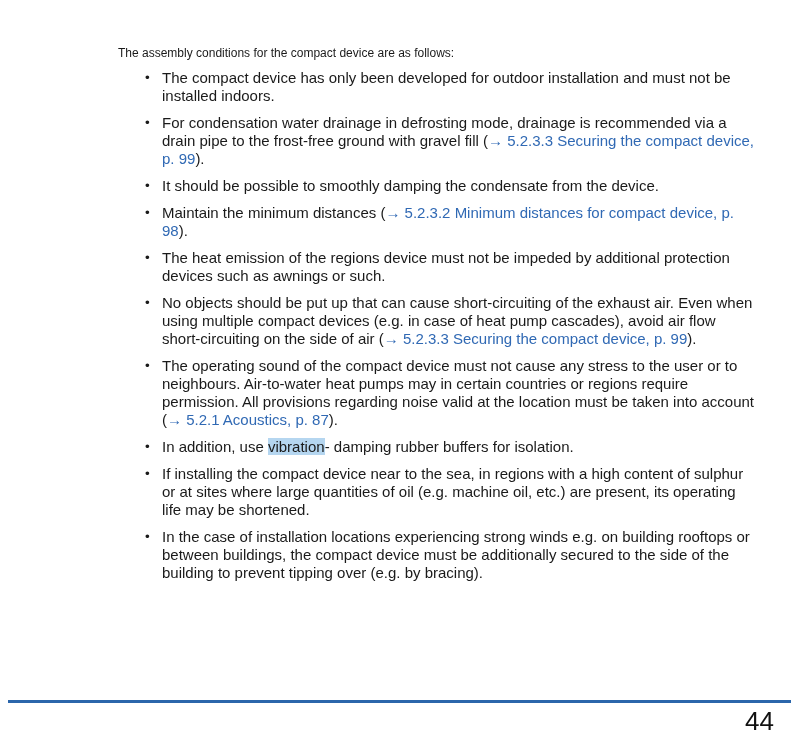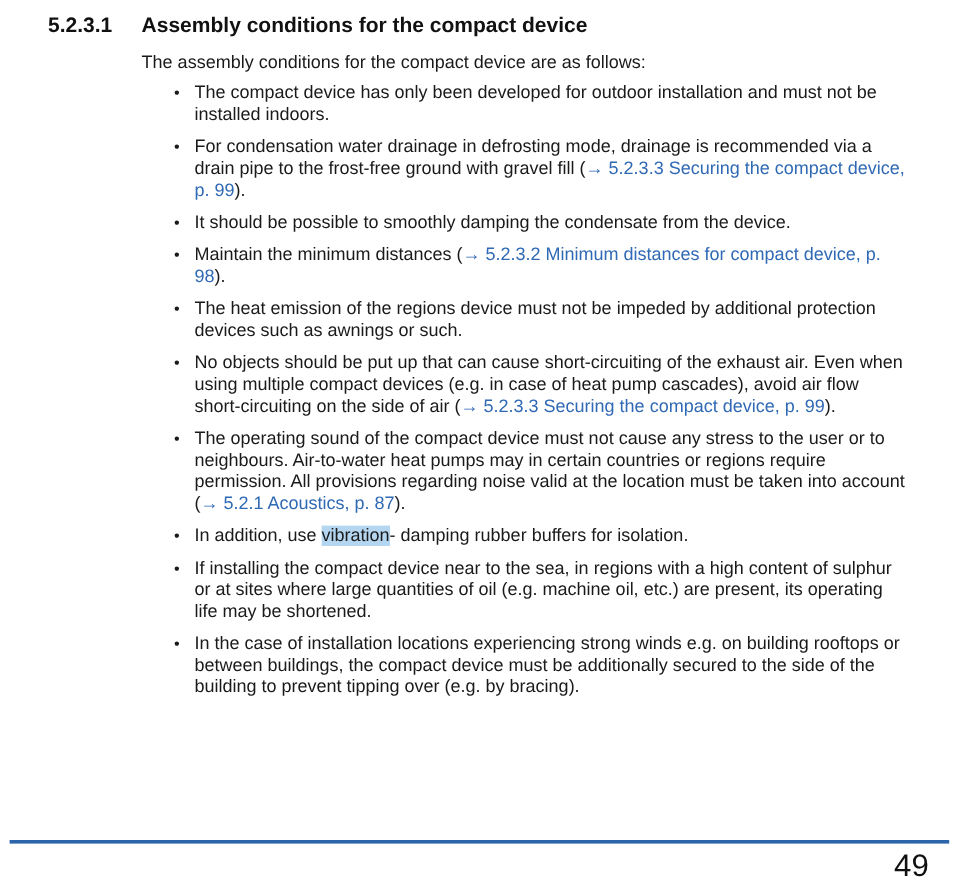--- a/index.html
+++ b/index.html
@@ -26,21 +26,21 @@
     line-height: 22px;
     color: #111111;
   }
   .section-number {
     flex: 0 0 78px;
   }
   .intro {
     position: absolute;
     top: 44px;
     left: 118px;
-    font-size: 15px;
+    font-size: 12px;
     line-height: 18px;
   }
   .bullets {
     position: absolute;
     top: 69px;
     left: 118px;
     width: 648px;
     margin: 0;
     padding: 0;
     list-style: none;
@@ -92,24 +92,20 @@
     font-size: 26px;
     line-height: 30px;
     color: #111111;
   }
 </style>
 </head>
 <body>
 
 <div class="page">
 
-  <div class="heading">
-    <span class="section-number">5.2.3.1</span>
-    <span class="section-title">Assembly conditions for the compact device</span>
-  </div>
 
   <div class="intro">The assembly conditions for the compact device are as follows:</div>
 
   <ul class="bullets">
       <li class="bullet-item">
         <span class="marker">•</span>
         <span class="bullet-text"><span>The compact device has only been developed for outdoor installation and must not be installed indoors.</span></span>
       </li>
       <li class="bullet-item">
         <span class="marker">•</span>
@@ -143,15 +139,15 @@
         <span class="marker">•</span>
         <span class="bullet-text"><span>If installing the compact device near to the sea, in regions with a high content of sulphur or at sites where large quantities of oil (e.g. machine oil, etc.) are present, its operating life may be shortened.</span></span>
       </li>
       <li class="bullet-item">
         <span class="marker">•</span>
         <span class="bullet-text"><span>In the case of installation locations experiencing strong winds e.g. on building rooftops or between buildings, the compact device must be additionally secured to the side of the building to prevent tipping over (e.g. by bracing).</span></span>
       </li>
     </ul>
 
   <div class="footer-rule"></div>
-  <div class="page-number">49</div>
+  <div class="page-number">44</div>
 
 </div>
 
 </body></html>

